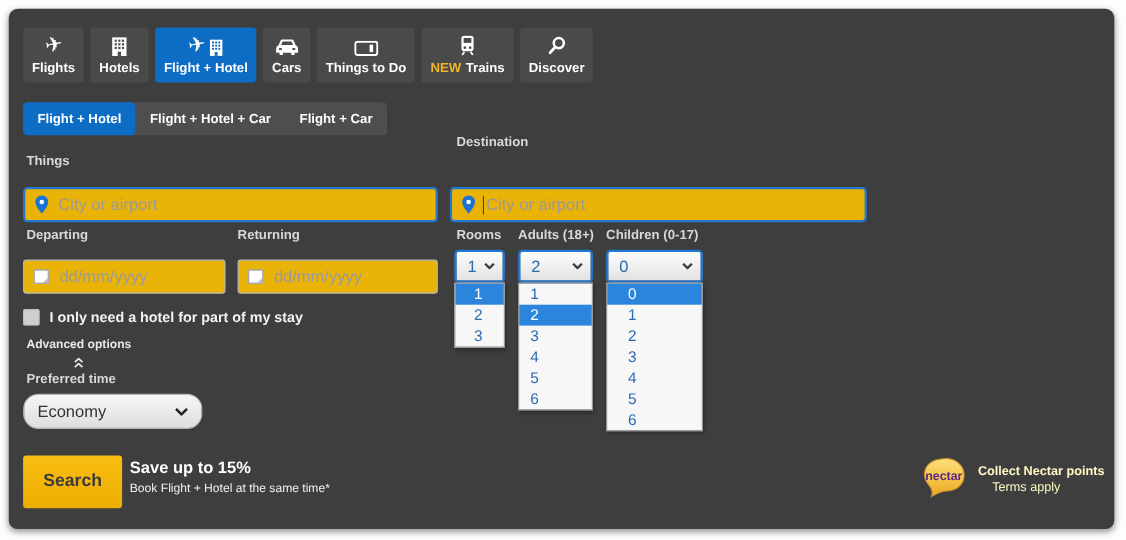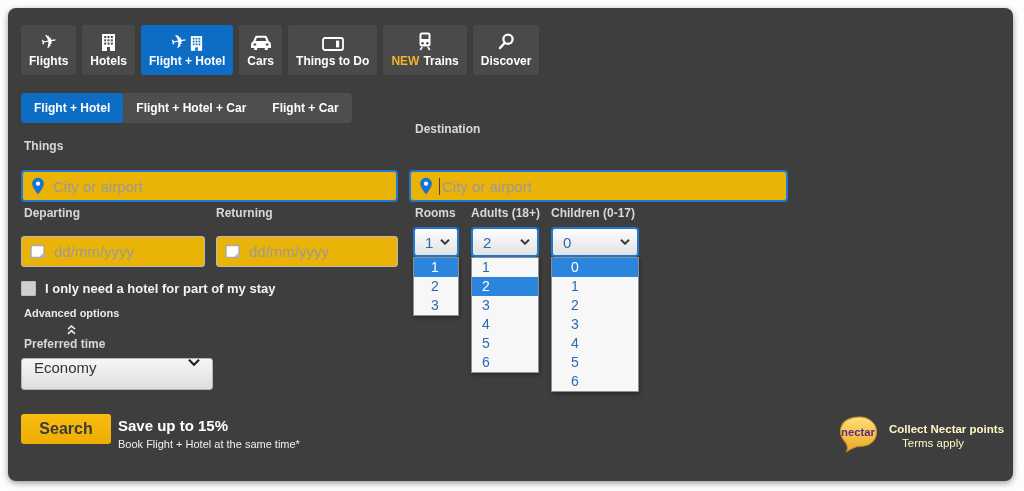--- a/index.html
+++ b/index.html
@@ -76,28 +76,28 @@
   #list-children .opt { padding-left:19px; }
 
   
   #chk-row { position:absolute; top:262px; left:13px; display:flex;
              gap:9px;margin-top:11px; }
   .checkbox { width:15px; height:15px; background:#cfcfcf; border-radius:2px;
               box-shadow:inset 0 0 0 1px #bdbdbd; cursor:pointer; }
   #chk-row span { font-size:13px; font-weight:bold; color:#f2f2f2; }
   #adv { position:absolute; top:299px; left:16px; display:flex; align-items:center;
          gap:6px; font-size:11px; font-weight:bold; color:#e8e8e8; cursor:pointer;flex-direction:column; }
-  #sel-class { position:absolute; top:350px; left:13px; width:192px; height:32px;
-               border:1px solid #b5b5b5; border-radius:3px; cursor:pointer;
+  #sel-class { position:absolute; top:350px; left:13px; width:163px; height:32px;
+               border:1px solid #b5b5b5; border-radius:14px; cursor:pointer;
                background:linear-gradient(#f6f6f6,#dedede); color:#333;
-               display:flex; justify-content:space-between;
+               display:flex; align-items:center; justify-content:space-between;
                padding:0 12px; font-size:15px; }
 
   
-  #btn-search { position:absolute; top:406px; left:13px; width:90px; height:30px;
+  #btn-search { position:absolute; top:406px; left:13px; width:90px; height:48px;
                 background:linear-gradient(#f8bd12,#eead00); border:none;
                 border-radius:3px; font-size:16px; font-weight:bold; color:#3b3b3b;
                 font-family:inherit; cursor:pointer; }
   #promo { position:absolute; top:409px; left:110px; color:#fff; }
   #promo .t1 { font-size:15px; font-weight:bold; margin-bottom:4px; }
   #promo .t2 { font-size:11px; color:#f0f0f0; }
   #nectar { position:absolute; top:408px; left:828px; display:flex; gap:9px; }
   #nectar .txt { margin-top:7px; color:#fef9c3; }
   #nectar .n1 { font-size:11.5px; font-weight:bold; margin-bottom:2px; }
   #nectar .n2 { font-size:11.5px;margin-left:13px; }

